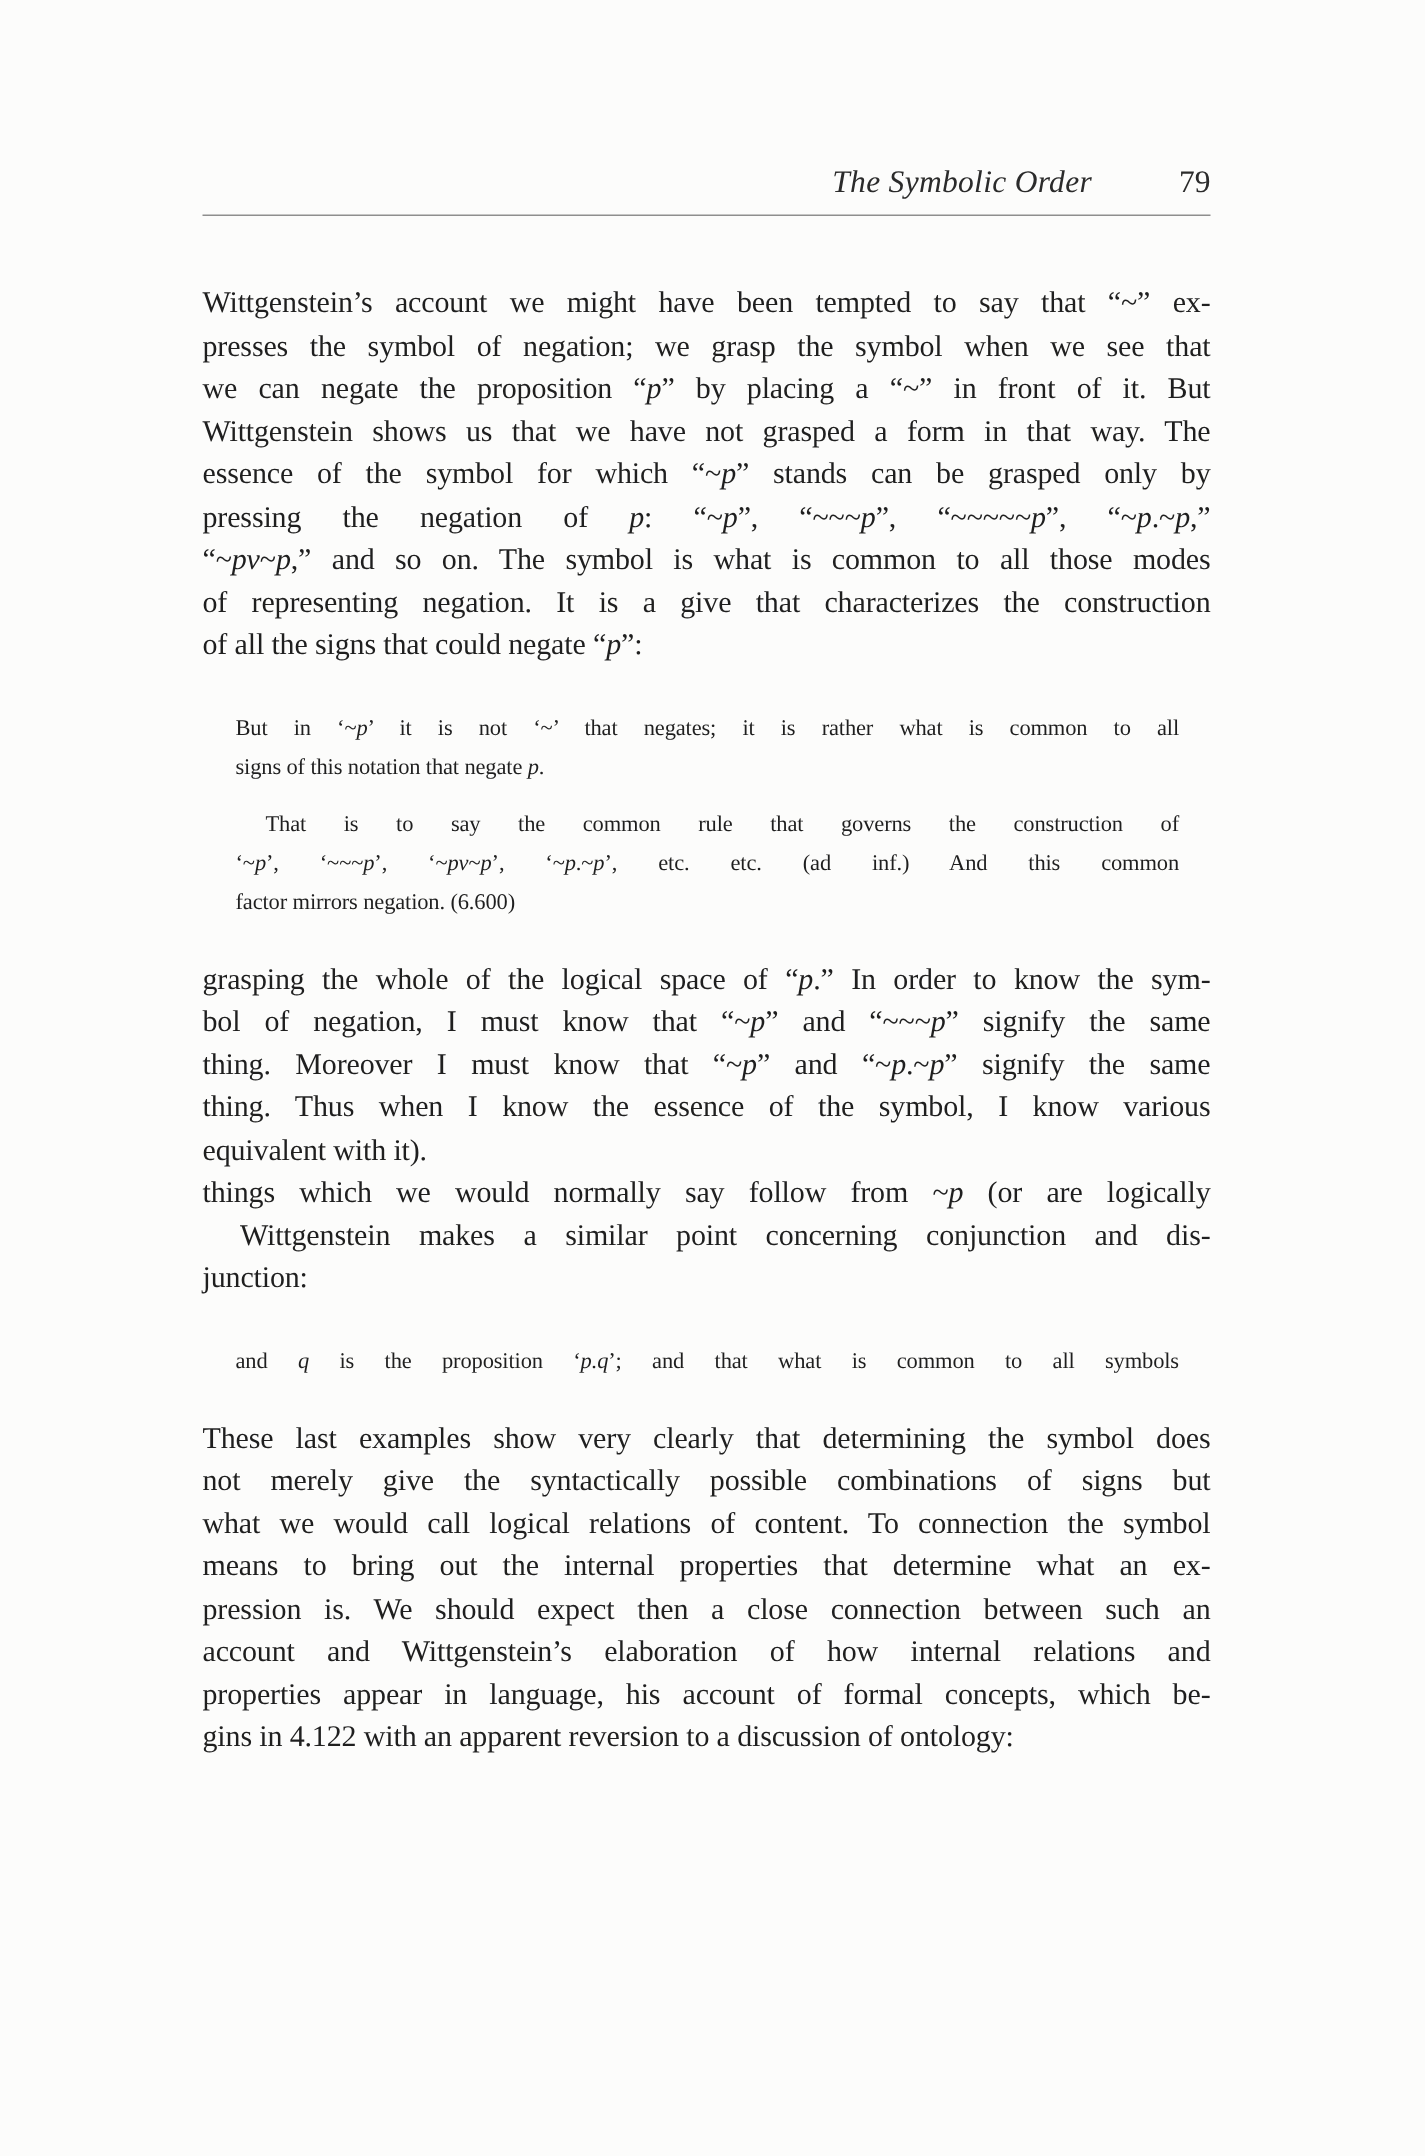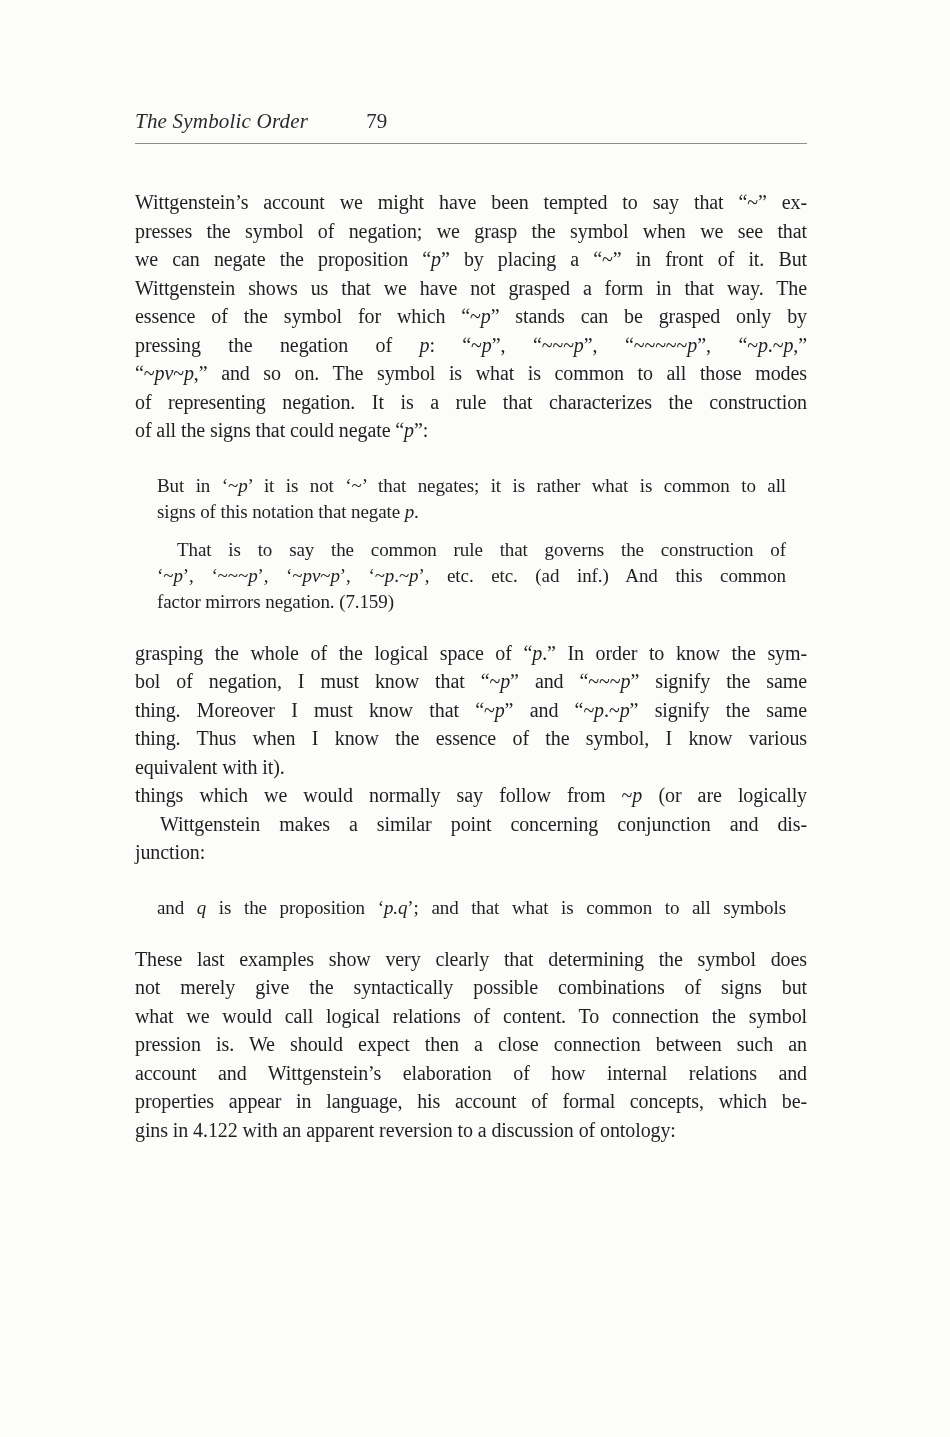--- a/index.html
+++ b/index.html
@@ -17,20 +17,21 @@
     color: #1f1f1f;
     box-sizing: border-box;
     padding-top: 108px;
   }
   .text-col {
     margin-left: 135px;
     width: 672px;
   }
   .running-header {
     display: flex;
+    justify-content: flex-end;
     align-items: baseline;
     font-size: 21px;
     line-height: 26px;
     color: #2b2b2b;
   }
   .running-title {
     font-style: italic;
     margin-right: 58px;
     letter-spacing: 0.2px;
   }
@@ -54,21 +55,21 @@
     text-align-last: justify;
     white-space: normal;
   }
   .line.last {
     text-align-last: left;
   }
   .line.ind {
     text-indent: 25px;
   }
   .quote {
-    font-size: 19px;
+    font-size: 15px;
     line-height: 26px;
     margin: 28px 21px 24px 22px;
   }
   .quote .line.ind {
     text-indent: 20px;
     margin-top: 12px;
   }
   i { font-style: italic; }
 </style>
 </head>
@@ -83,49 +84,50 @@
     <div class="header-rule"></div>
     <div class="text-flow">
         <div class="para">
           <div class="line">Wittgenstein’s account we might have been tempted to say that “~” ex-</div>
           <div class="line">presses the symbol of negation; we grasp the symbol when we see that</div>
           <div class="line">we can negate the proposition “<i>p</i>” by placing a “~” in front of it. But</div>
           <div class="line">Wittgenstein shows us that we have not grasped a form in that way. The</div>
           <div class="line">essence of the symbol for which “~<i>p</i>” stands can be grasped only by</div>
           <div class="line">pressing the negation of <i>p</i>: “~<i>p</i>”, “~~~<i>p</i>”, “~~~~~<i>p</i>”, “~<i>p</i>.~<i>p</i>,”</div>
           <div class="line">“~<i>pv</i>~<i>p</i>,” and so on. The symbol is what is common to all those modes</div>
-          <div class="line">of representing negation. It is a rule that characterizes the construction</div>
+          <div class="line">of representing negation. It is a give that characterizes the construction</div>
           <div class="line last">of all the signs that could negate “<i>p</i>”:</div>
         </div>
         <div class="quote">
           <div class="line">But in ‘~<i>p</i>’ it is not ‘~’ that negates; it is rather what is common to all</div>
           <div class="line last">signs of this notation that negate <i>p</i>.</div>
           <div class="line ind">That is to say the common rule that governs the construction of</div>
           <div class="line">‘~<i>p</i>’, ‘~~~<i>p</i>’, ‘~<i>pv</i>~<i>p</i>’, ‘~<i>p</i>.~<i>p</i>’, etc. etc. (ad inf.) And this common</div>
-          <div class="line last">factor mirrors negation. (7.159)</div>
+          <div class="line last">factor mirrors negation. (6.600)</div>
         </div>
         <div class="para">
           <div class="line">grasping the whole of the logical space of “<i>p</i>.” In order to know the sym-</div>
           <div class="line">bol of negation, I must know that “~<i>p</i>” and “~~~<i>p</i>” signify the same</div>
           <div class="line">thing. Moreover I must know that “~<i>p</i>” and “~<i>p</i>.~<i>p</i>” signify the same</div>
           <div class="line">thing. Thus when I know the essence of the symbol, I know various</div>
           <div class="line last">equivalent with it).</div>
           <div class="line">things which we would normally say follow from ~<i>p</i> (or are logically</div>
         </div>
         <div class="para">
           <div class="line ind">Wittgenstein makes a similar point concerning conjunction and dis-</div>
           <div class="line last">junction:</div>
         </div>
         <div class="quote">
           <div class="line">and <i>q</i> is the proposition ‘<i>p.q</i>’; and that what is common to all symbols</div>
         </div>
         <div class="para">
           <div class="line">These last examples show very clearly that determining the symbol does</div>
           <div class="line">not merely give the syntactically possible combinations of signs but</div>
           <div class="line">what we would call logical relations of content. To connection the symbol</div>
+          <div class="line">means to bring out the internal properties that determine what an ex-</div>
           <div class="line">pression is. We should expect then a close connection between such an</div>
           <div class="line">account and Wittgenstein’s elaboration of how internal relations and</div>
           <div class="line">properties appear in language, his account of formal concepts, which be-</div>
           <div class="line last">gins in 4.122 with an apparent reversion to a discussion of ontology:</div>
         </div>
       </div>
   </div>
 </div>
 
 </body></html>

